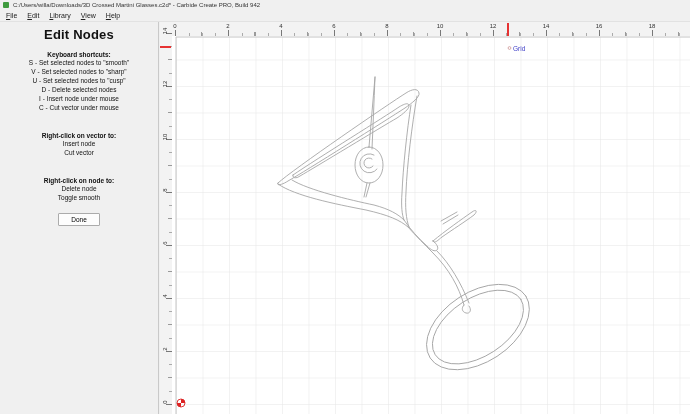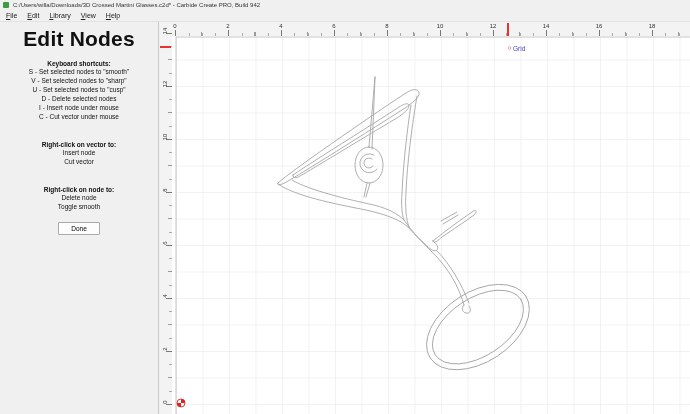--- a/index.html
+++ b/index.html
@@ -16,21 +16,21 @@
   
   .menubar { position:absolute; left:0; top:10px; width:690px; height:12px;
     background:#f0f0f0; display:flex; align-items:center; padding-left:6px;
     border-bottom:1px solid #e2e2e2; }
   .menu-item { display:inline-block; font-size:7px; color:#222; margin-right:10px; }
   .menu-item::first-letter { text-decoration:underline; }
 
   
   .panel { position:absolute; left:0; top:22px; width:159px; height:392px;
     background:#f0f0f0; text-align:center; color:#111; border-right:1px solid #c9c9c9; }
-  .panel-title { font-size:21px; font-weight:bold; margin-top:5px; letter-spacing:0.2px; }
+  .panel-title { font-size:13px; font-weight:bold; margin-top:5px; letter-spacing:0.2px; }
   .sec-heading { font-size:6.5px; font-weight:bold; margin-top:9px; }
   .sec-line { font-size:6.5px; line-height:9px; }
   .gap-lg { height:11px; }
   .done-btn { margin-top:11px; font-size:6.5px; padding:2px 12px;
     background:#fdfdfd; border:1px solid #ababab; border-radius:1px; cursor:default; }
 
   
   .ruler-top { position:absolute; left:160px; top:22px; width:530px; height:14px;
     background:#f3f3f3;
     background-image:

